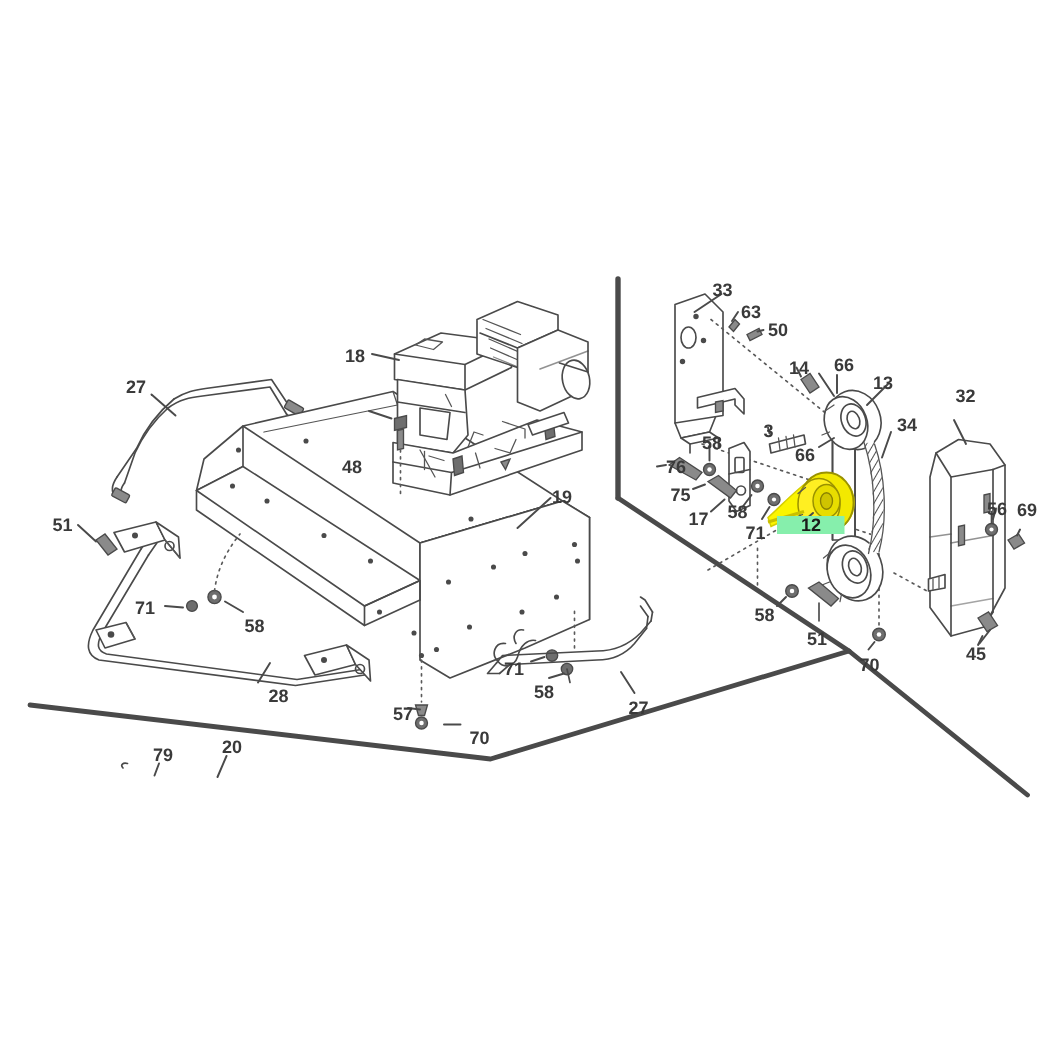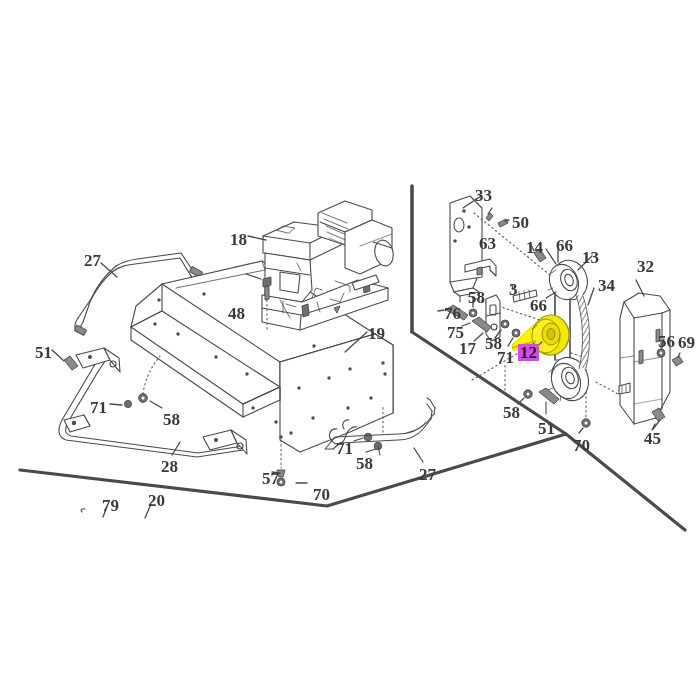--- a/index.html
+++ b/index.html
@@ -6,32 +6,32 @@
   html,body{margin:0;padding:0;background:#ffffff;}
   body{
     width:700px;height:700px;overflow:hidden;
     font-family:"Liberation Sans", sans-serif;
     color:#3b3b3b;
   }
   #stage{position:relative;width:700px;height:700px;background:#fff;}
   #diagram{position:absolute;left:0;top:0;width:700px;height:700px;}
   .callout{
     position:absolute;
-    font-family:Liberation Serif, serif;
+    font-family:Liberation Sans, sans-serif;
     font-weight:bold;
-    font-size:17px;
+    font-size:12px;
     color:#3a3a3a;
     line-height:1;
     white-space:nowrap;
     letter-spacing:0px;
   }
   .callout.hl{
-    background:#d946ef;
+    background:#86efac;
     color:#1a1a1a;
-    padding:0 2px;
+    padding:0 16px;
   }
 </style>
 </head>
 <body>
 
 <div id="stage">
 
   <svg id="diagram" viewBox="0 0 700 700">
     <defs>
       <style>
@@ -413,30 +413,30 @@
   </svg>
 
   <div id="callout-layer">
       <div class="callout" style="left: 84px; top: 252px;">27</div>
       <div class="callout" style="left: 230px; top: 231px;">18</div>
       <div class="callout" style="left: 228px; top: 269px; margin-top: 36px;">48</div>
       <div class="callout" style="left: 35px; top: 344px;">51</div>
       <div class="callout" style="left: 368px; top: 325px;">19</div>
       <div class="callout" style="left: 90px; top: 399px;">71</div>
       <div class="callout" style="left: 163px; top: 411px;">58</div>
-      <div class="callout" style="left: 161px; top: 458px;">28</div>
+      <div class="callout" style="left: 179px; top: 458px;">28</div>
       <div class="callout" style="left: 336px; top: 440px;">71</div>
       <div class="callout" style="left: 356px; top: 455px;">58</div>
       <div class="callout" style="left: 419px; top: 466px;">27</div>
       <div class="callout" style="left: 262px; top: 470px;">57</div>
       <div class="callout" style="left: 313px; top: 486px;">70</div>
       <div class="callout" style="left: 102px; top: 497px;">79</div>
       <div class="callout" style="left: 148px; top: 492px;">20</div>
       <div class="callout" style="left: 475px; top: 187px;">33</div>
-      <div class="callout" style="left: 479px; top: 202px; margin-top: 33px;">63</div>
+      <div class="callout" style="left: 494px; top: 202px;">63</div>
       <div class="callout" style="left: 512px; top: 214px;">50</div>
       <div class="callout" style="left: 526px; top: 239px;">14</div>
       <div class="callout" style="left: 556px; top: 237px;">66</div>
       <div class="callout" style="left: 582px; top: 249px;">13</div>
       <div class="callout" style="left: 598px; top: 277px;">34</div>
       <div class="callout" style="left: 637px; top: 258px;">32</div>
       <div class="callout" style="left: 509px; top: 281px;">3</div>
       <div class="callout" style="left: 468px; top: 289px;">58</div>
       <div class="callout" style="left: 530px; top: 297px;">66</div>
       <div class="callout" style="left: 444px; top: 305px;">76</div>

